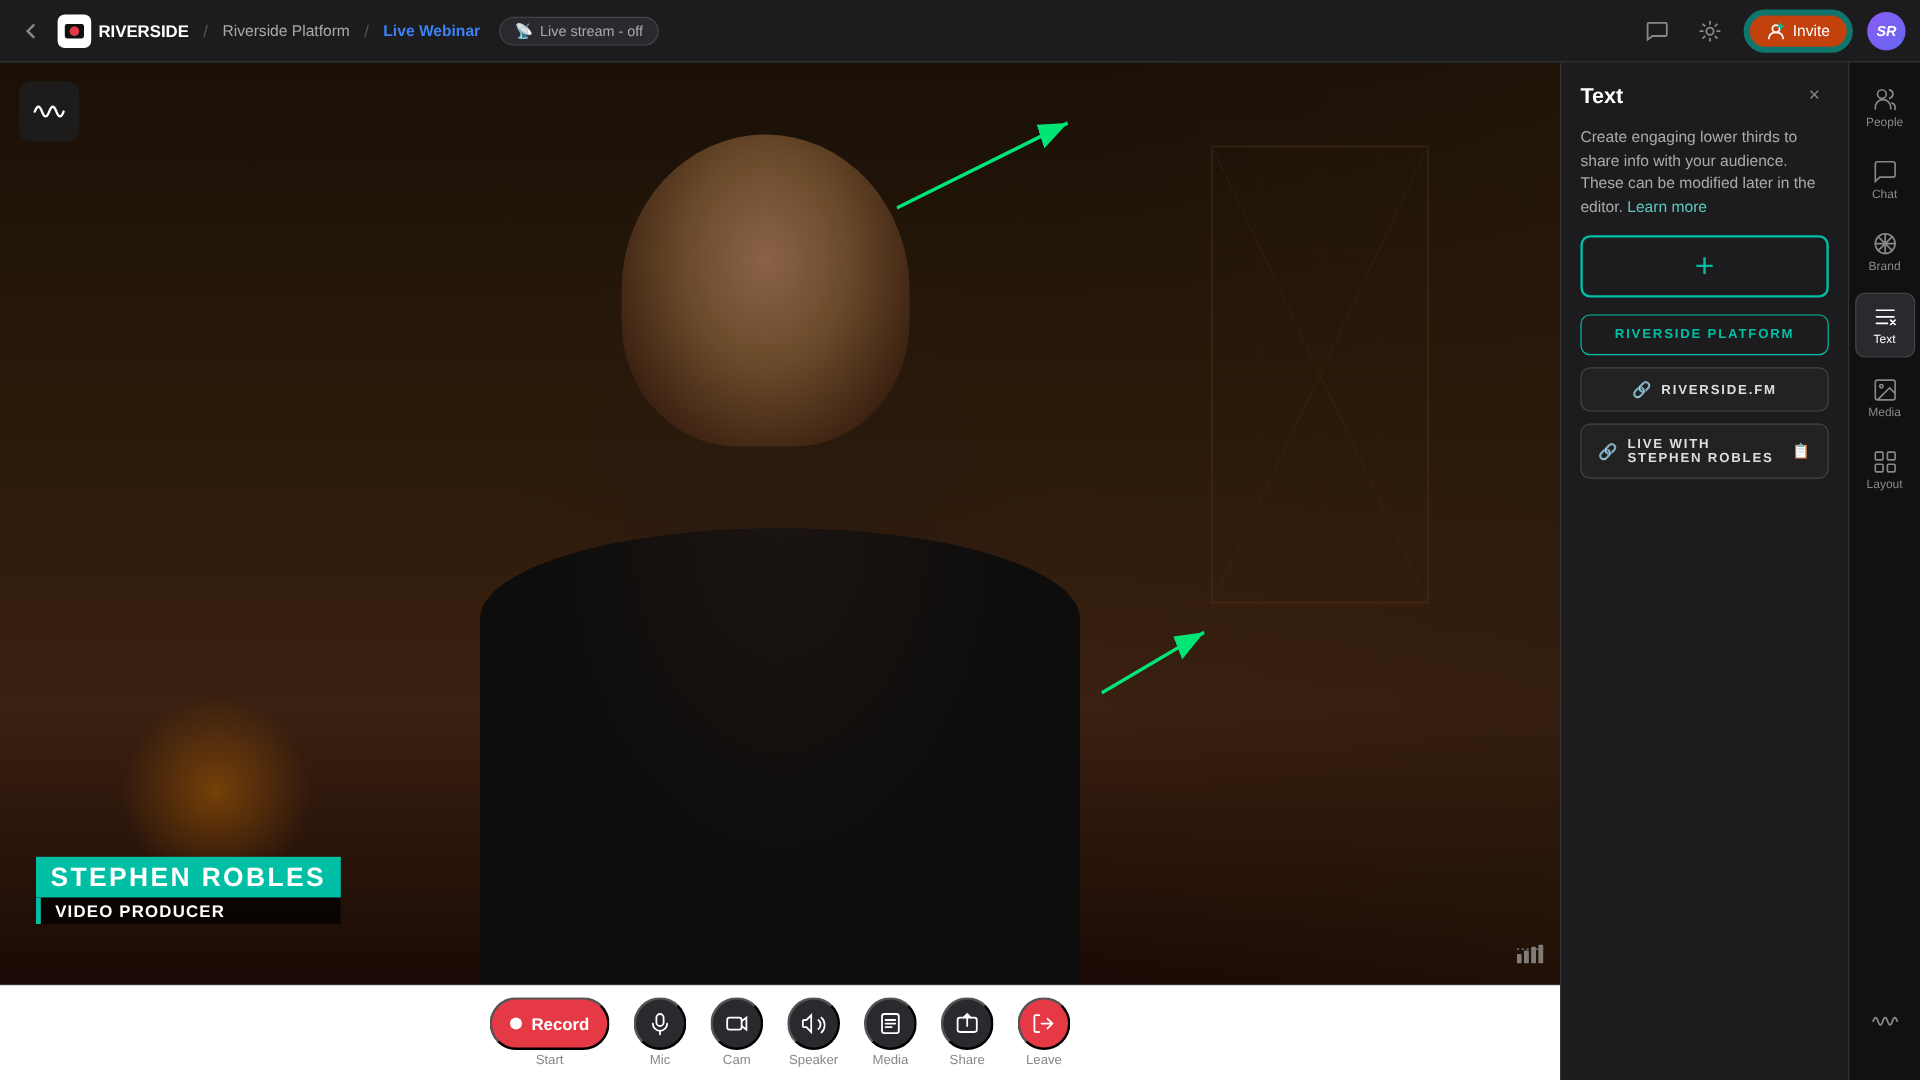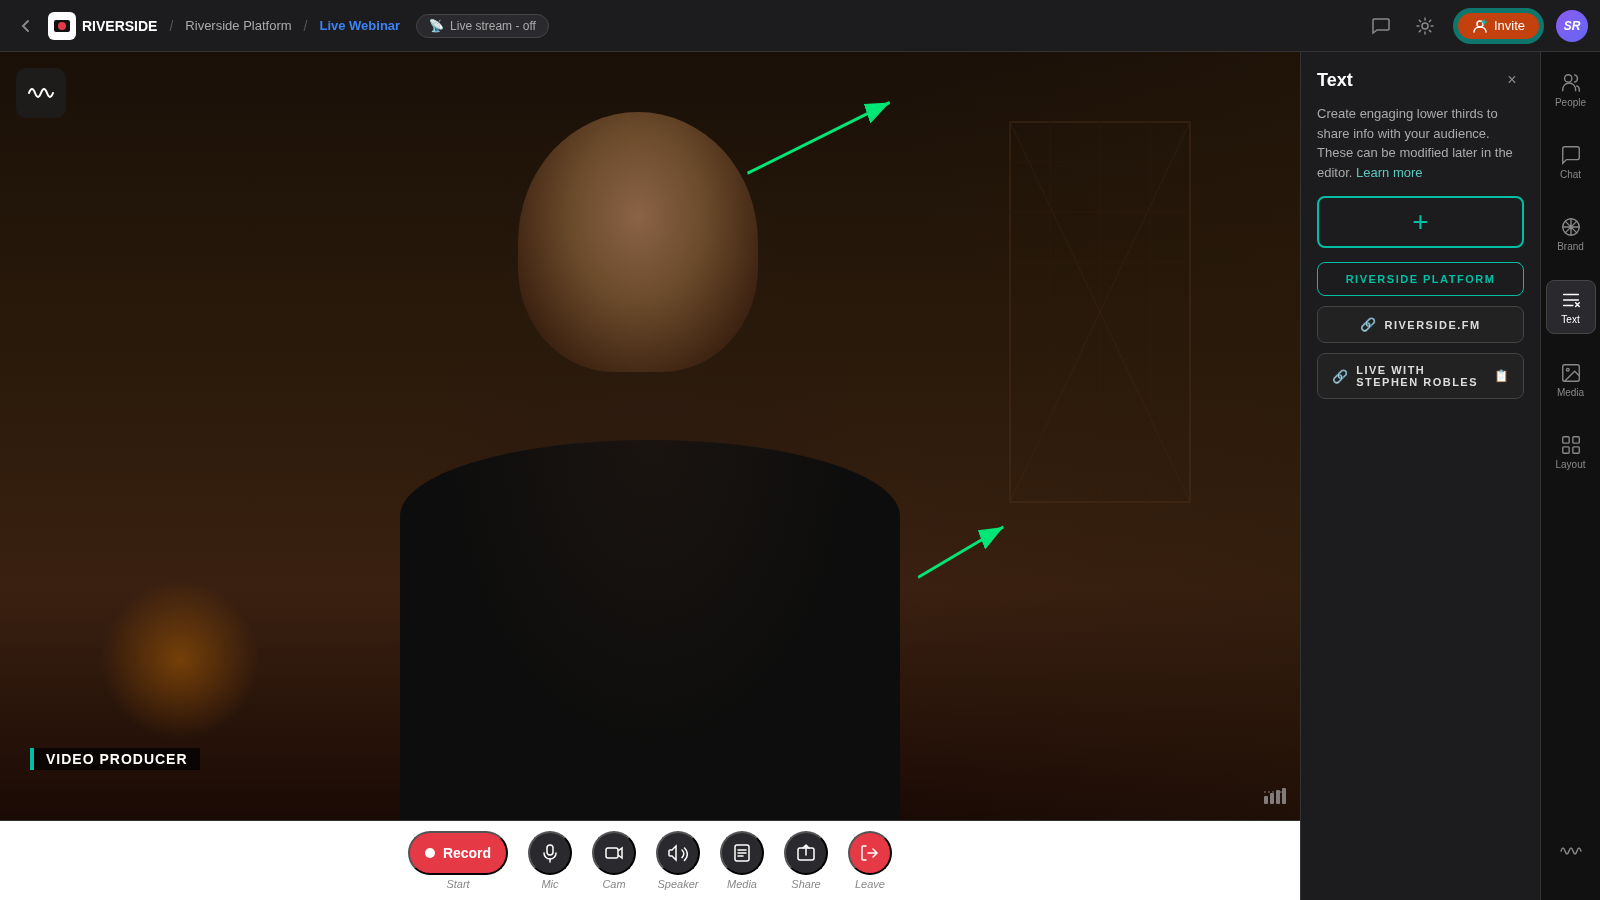--- a/index.html
+++ b/index.html
@@ -172,21 +172,20 @@
       width: 100px; height: 44px;
       gap: 8px;
       font-size: 14px;
       font-weight: 600;
     }
     .control-btn.default { background: #2a2a2e; }
     .control-btn.red { background: #e63946; }
     .control-label {
       font-size: 11px;
       color: #888;
-      font-style: italic;
     }
 
     
     .right-panel {
       width: 240px;
       background: #1c1c1e;
       border-left: 1px solid #333;
       display: flex;
       flex-direction: column;
       overflow: hidden;
@@ -263,21 +262,21 @@
 
     
     .sidebar-icons {
       width: 60px;
       background: #111;
       border-left: 1px solid #333;
       display: flex;
       flex-direction: column;
       align-items: center;
       padding: 12px 0;
-      gap: 20px;
+      gap: 8px;
     }
     .sidebar-icon-item {
       width: 50px;
       display: flex;
       flex-direction: column;
       align-items: center;
       gap: 3px;
       padding: 8px 4px;
       border-radius: 8px;
       cursor: pointer;
@@ -406,20 +405,21 @@
         <div style="position:absolute;bottom:0;left:50%;transform:translateX(-50%);width:500px;height:380px;background:radial-gradient(ellipse at 50% 0%,#1a1410 0%,#0d0d0d 60%);border-radius:50% 50% 0 0 / 20% 20% 0 0;"></div>
       </div>
 
       <div class="waveform-btn">
         <svg width="28" height="20" viewBox="0 0 28 20" fill="none">
           <path d="M2 10 Q5 2 8 10 Q11 18 14 10 Q17 2 20 10 Q23 18 26 10" stroke="#fff" stroke-width="2" fill="none" stroke-linecap="round"></path>
         </svg>
       </div>
 
       <div class="lower-third">
+        <div class="lower-third-name">STEPHEN ROBLES</div>
         <div class="lower-third-title">VIDEO PRODUCER</div>
       </div>
 
       <div class="video-bottom-right">
         <svg width="24" height="16" viewBox="0 0 24 16" fill="none">
           <rect x="0" y="8" width="4" height="8" fill="#aaa" rx="1"></rect>
           <rect x="6" y="5" width="4" height="11" fill="#aaa" rx="1"></rect>
           <rect x="12" y="2" width="4" height="14" fill="#aaa" rx="1"></rect>
           <rect x="18" y="0" width="4" height="16" fill="#aaa" rx="1"></rect>
           <line x1="0" y1="4" x2="22" y2="4" stroke="#aaa" stroke-width="1" stroke-dasharray="2 2"></line>

